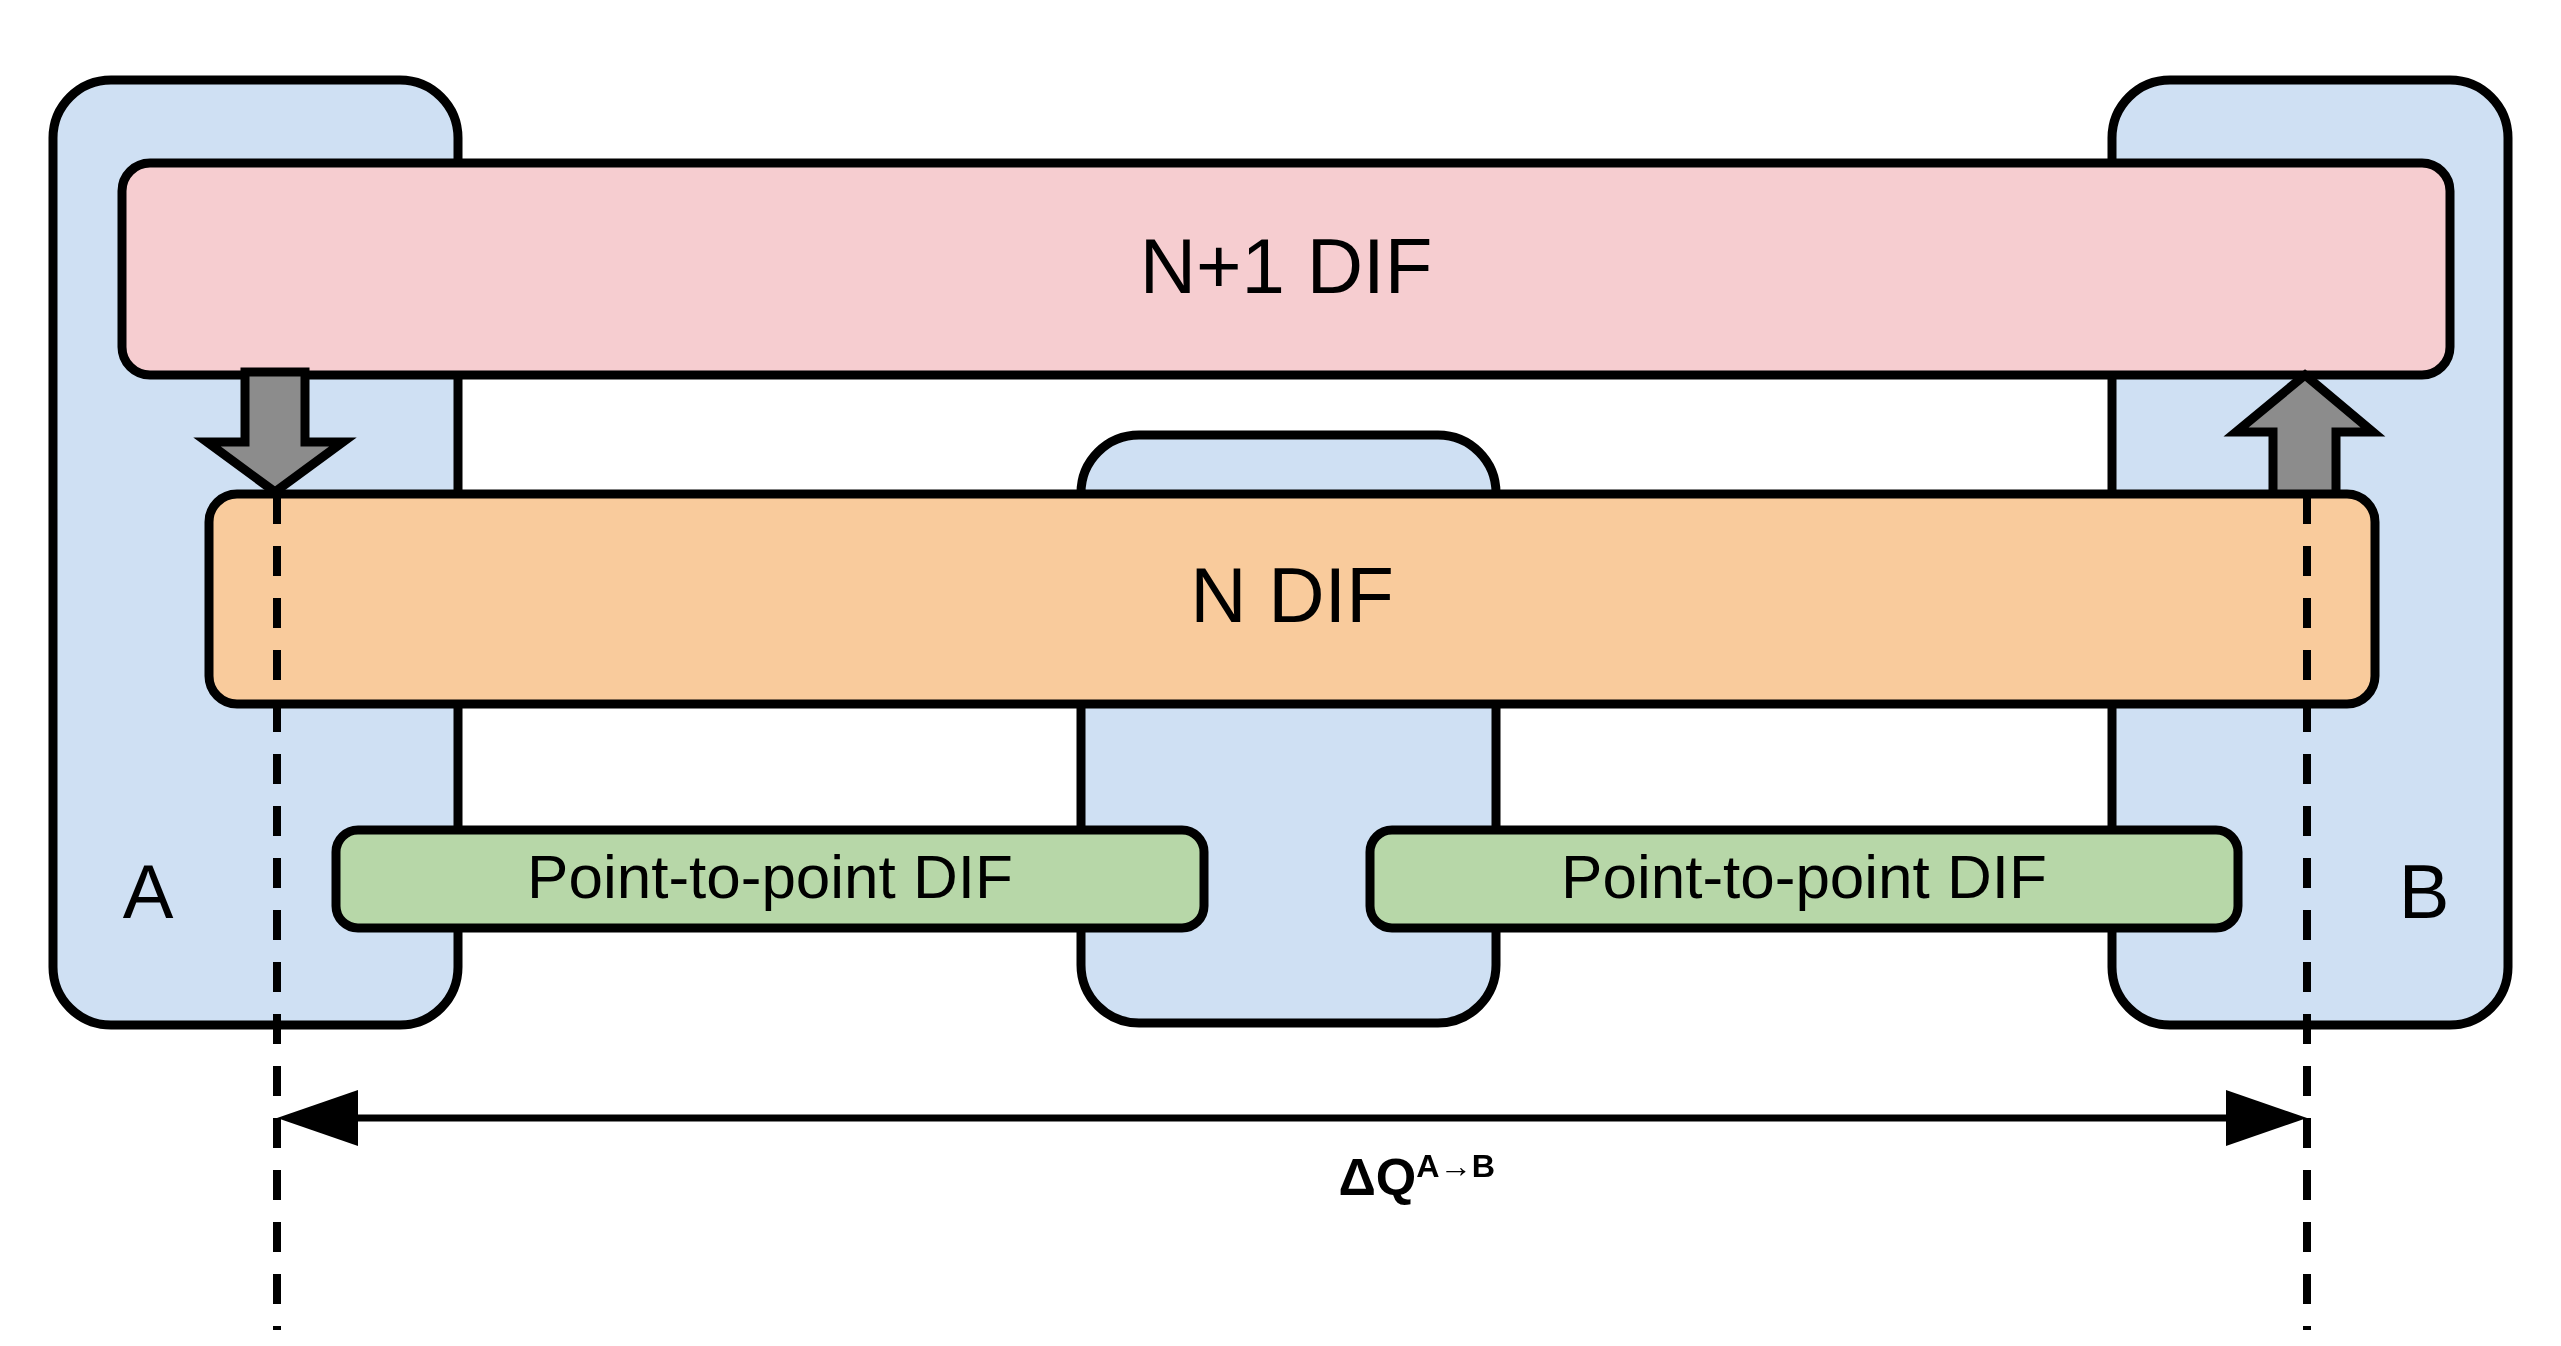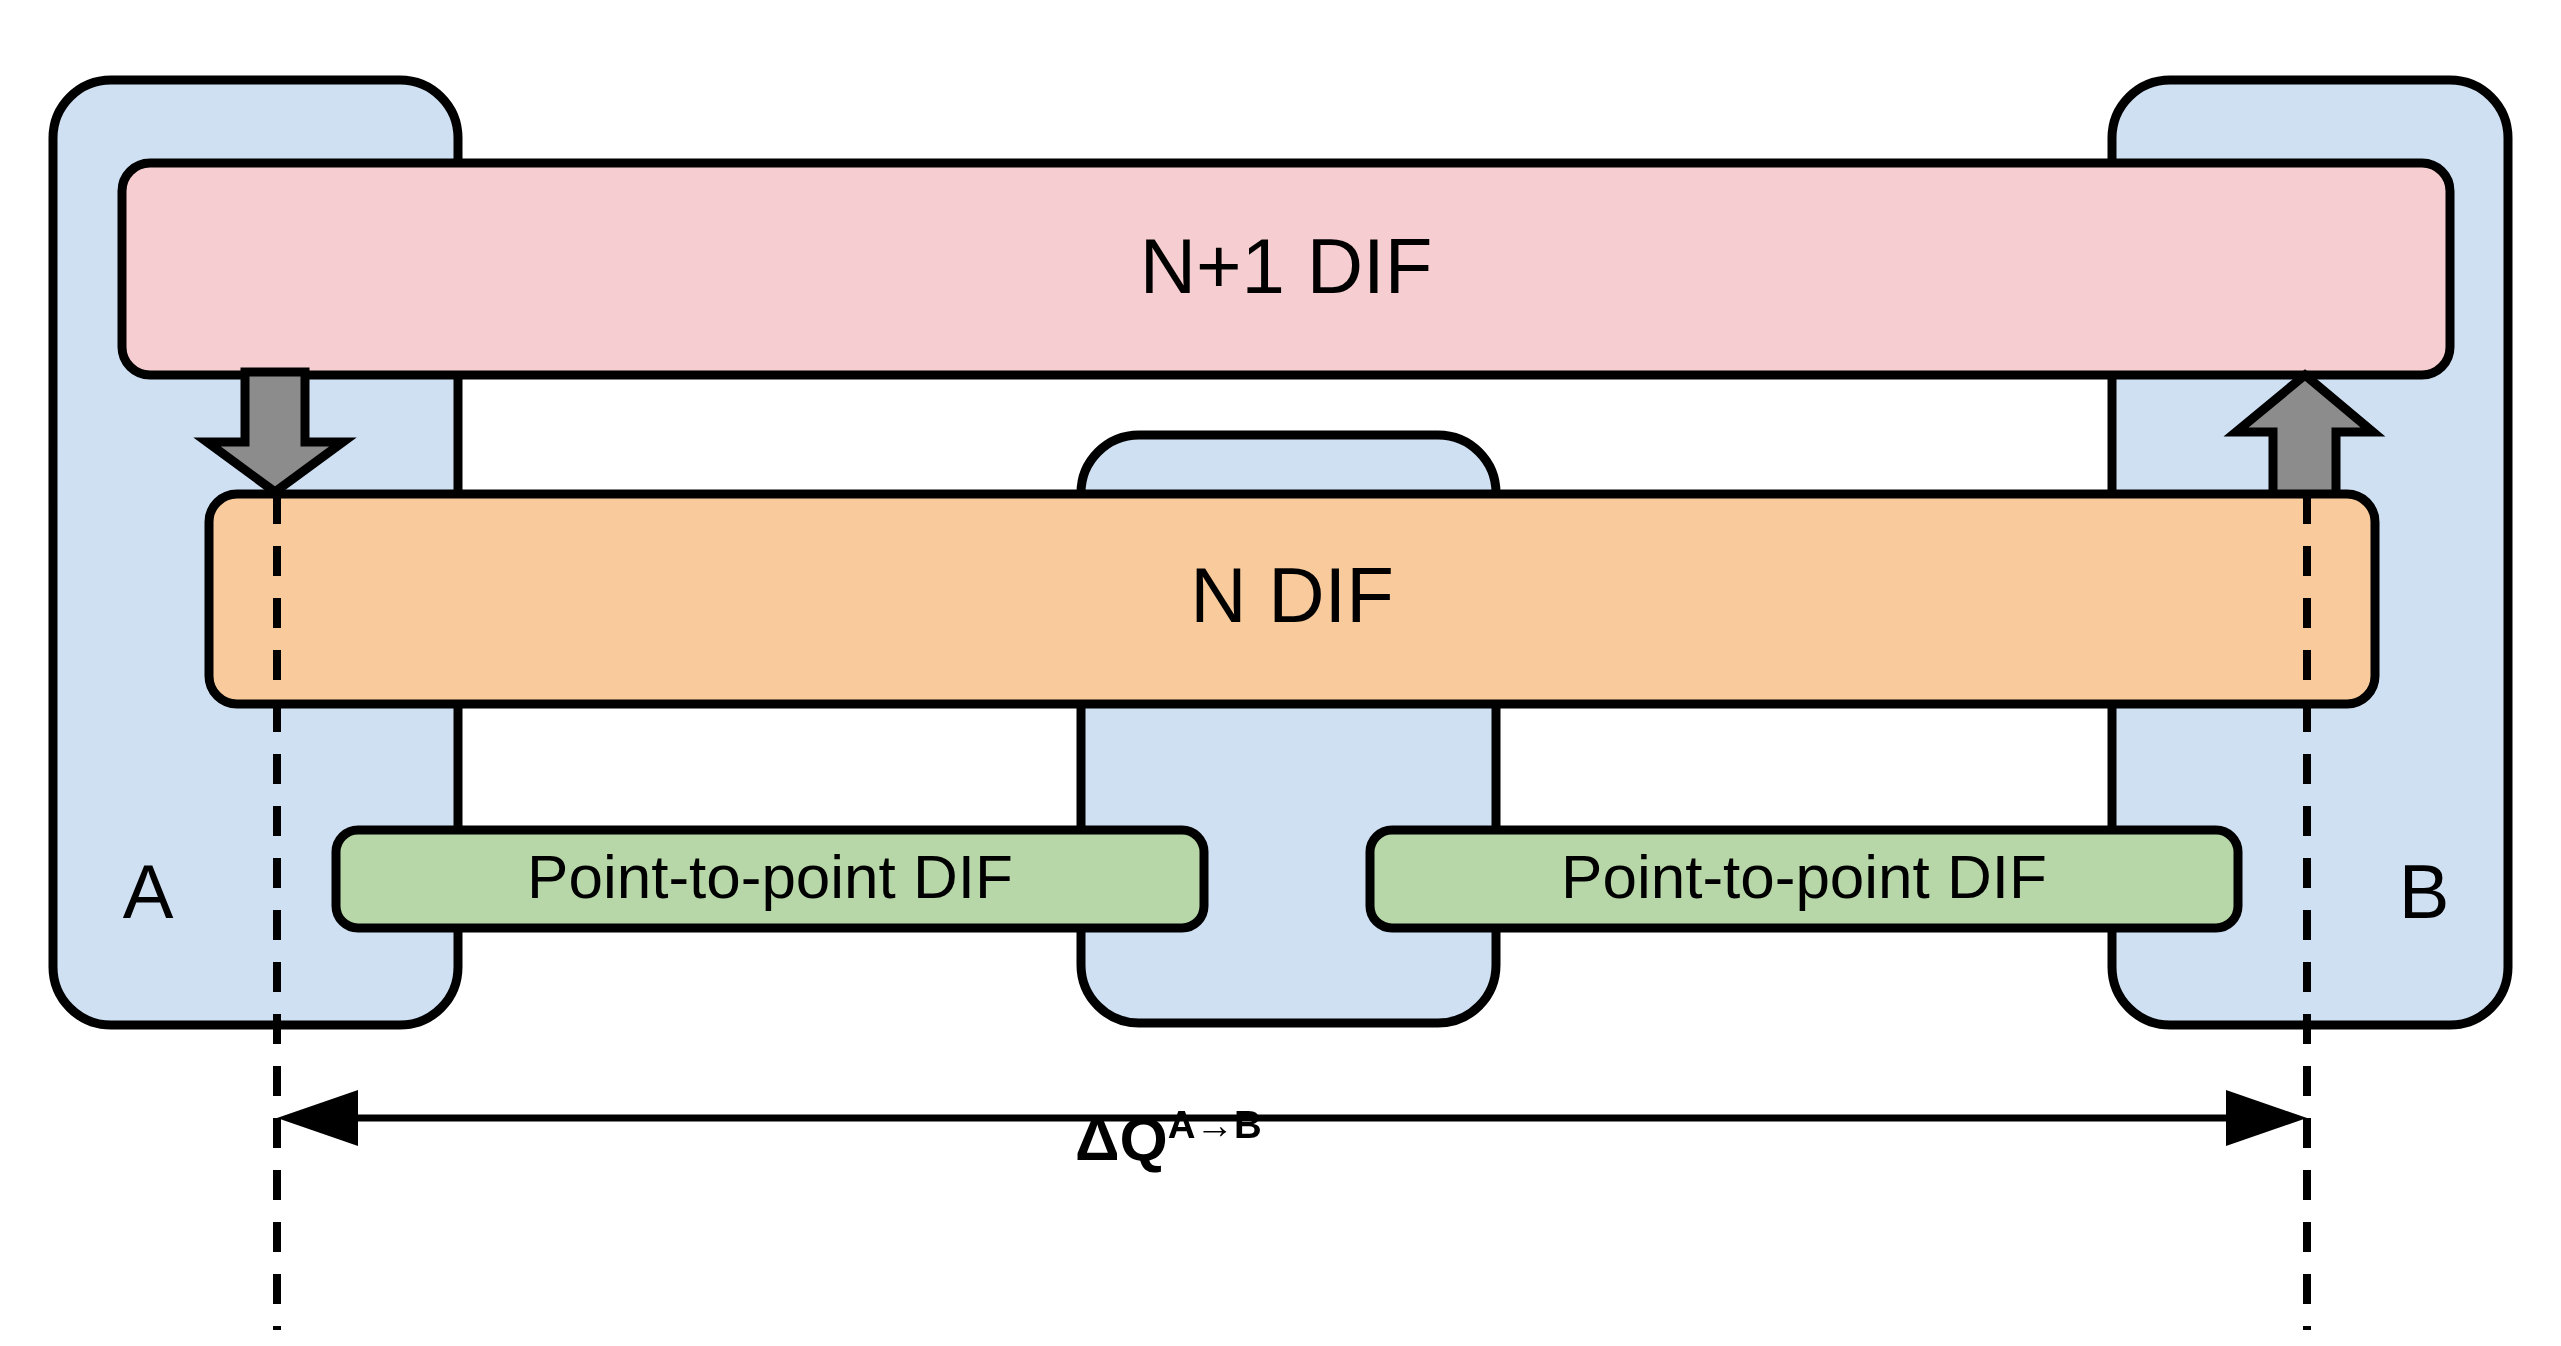--- a/index.html
+++ b/index.html
@@ -53,25 +53,25 @@
   }
   .arrow-block {
     fill: #8c8c8c;
     stroke: #000000;
     stroke-width: 9;
     stroke-linejoin: miter;
   }
   #dim-label {
     position: absolute;
     left: 1075px;
-    top: 1106px;
+    top: 1150px;
     width: 420px;
-    text-align: left;
+    text-align: right;
     font-family: "Liberation Sans", sans-serif;
-    font-size: 62px;
+    font-size: 52px;
     font-weight: bold;
     color: #000000;
     white-space: nowrap;
     line-height: 1;
   }
   #dim-label .sup {
     font-size: 0.62em;
     vertical-align: super;
     font-weight: bold;
   }

